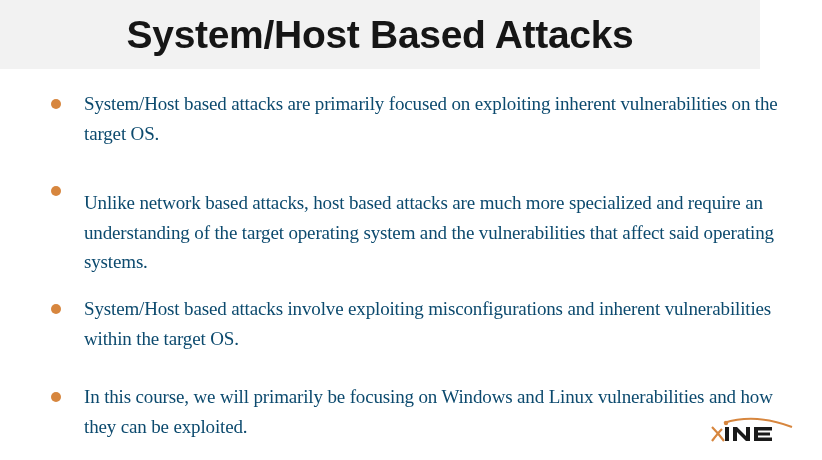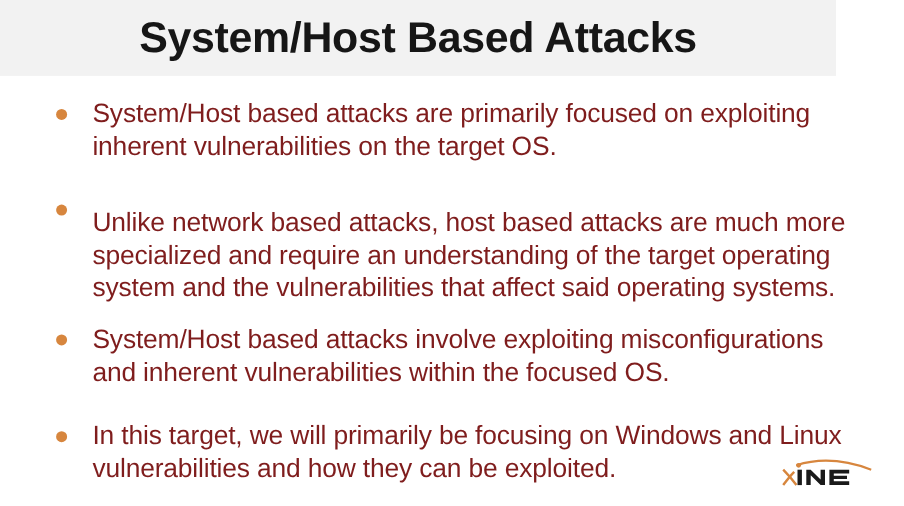--- a/index.html
+++ b/index.html
@@ -18,22 +18,22 @@
     .bullets { position: absolute; left: 0; top: 0; width: 822px; }
     .bullet {
       position: absolute; left: 0; width: 822px;
     }
     .dot {
       position: absolute; left: 51px; width: 10px; height: 10px;
       border-radius: 50%; background: #d7863e;
     }
     .btext {
       position: absolute; left: 84px; width: 700px;
-      font-family: Liberation Sans, sans-serif;
-      font-size: 24px; line-height: 29.5px; color: #7f1d1d;
+      font-family: Liberation Serif, serif;
+      font-size: 19px; line-height: 29.5px; color: #0c4a6e;
       letter-spacing: -0.15px;
     }
     .logo {
       position: absolute; left: 710px; top: 415px; width: 90px; height: 30px;
     }
   </style>
 </head>
 <body>
 
 <div class="header">
@@ -44,25 +44,25 @@
   <div class="bullet" style="top:89px;">
     <span class="dot" style="top:10px;"></span>
     <p class="btext" style="top:0;">System/Host based attacks are primarily focused on exploiting inherent vulnerabilities on the target OS.</p>
   </div>
   <div class="bullet" style="top:176px;">
     <span class="dot" style="top:10px;"></span>
     <p class="btext" style="top:12px;">Unlike network based attacks, host based attacks are much more specialized and require an understanding of the target operating system and the vulnerabilities that affect said operating systems.</p>
   </div>
   <div class="bullet" style="top:294px;">
     <span class="dot" style="top:10px;"></span>
-    <p class="btext" style="top:0;">System/Host based attacks involve exploiting misconfigurations and inherent vulnerabilities within the focused OS.</p>
+    <p class="btext" style="top:0;">System/Host based attacks involve exploiting misconfigurations and inherent vulnerabilities within the target OS.</p>
   </div>
   <div class="bullet" style="top:382px;">
     <span class="dot" style="top:10px;"></span>
-    <p class="btext" style="top:0;">In this target, we will primarily be focusing on Windows and Linux vulnerabilities and how they can be exploited.</p>
+    <p class="btext" style="top:0;">In this course, we will primarily be focusing on Windows and Linux vulnerabilities and how they can be exploited.</p>
   </div>
 </div>
 
 <div class="logo">
   <svg width="90" height="30" viewBox="0 0 90 30">
 
     <path d="M14 8 Q45 -2 82 12" fill="none" stroke="#d7863e" stroke-width="2"></path>
 
     <path d="M2 12 Q8 18 14 26" fill="none" stroke="#d7863e" stroke-width="2.2"></path>
     <path d="M2 26 Q8 18 12 14" fill="none" stroke="#d7863e" stroke-width="2.2"></path>

